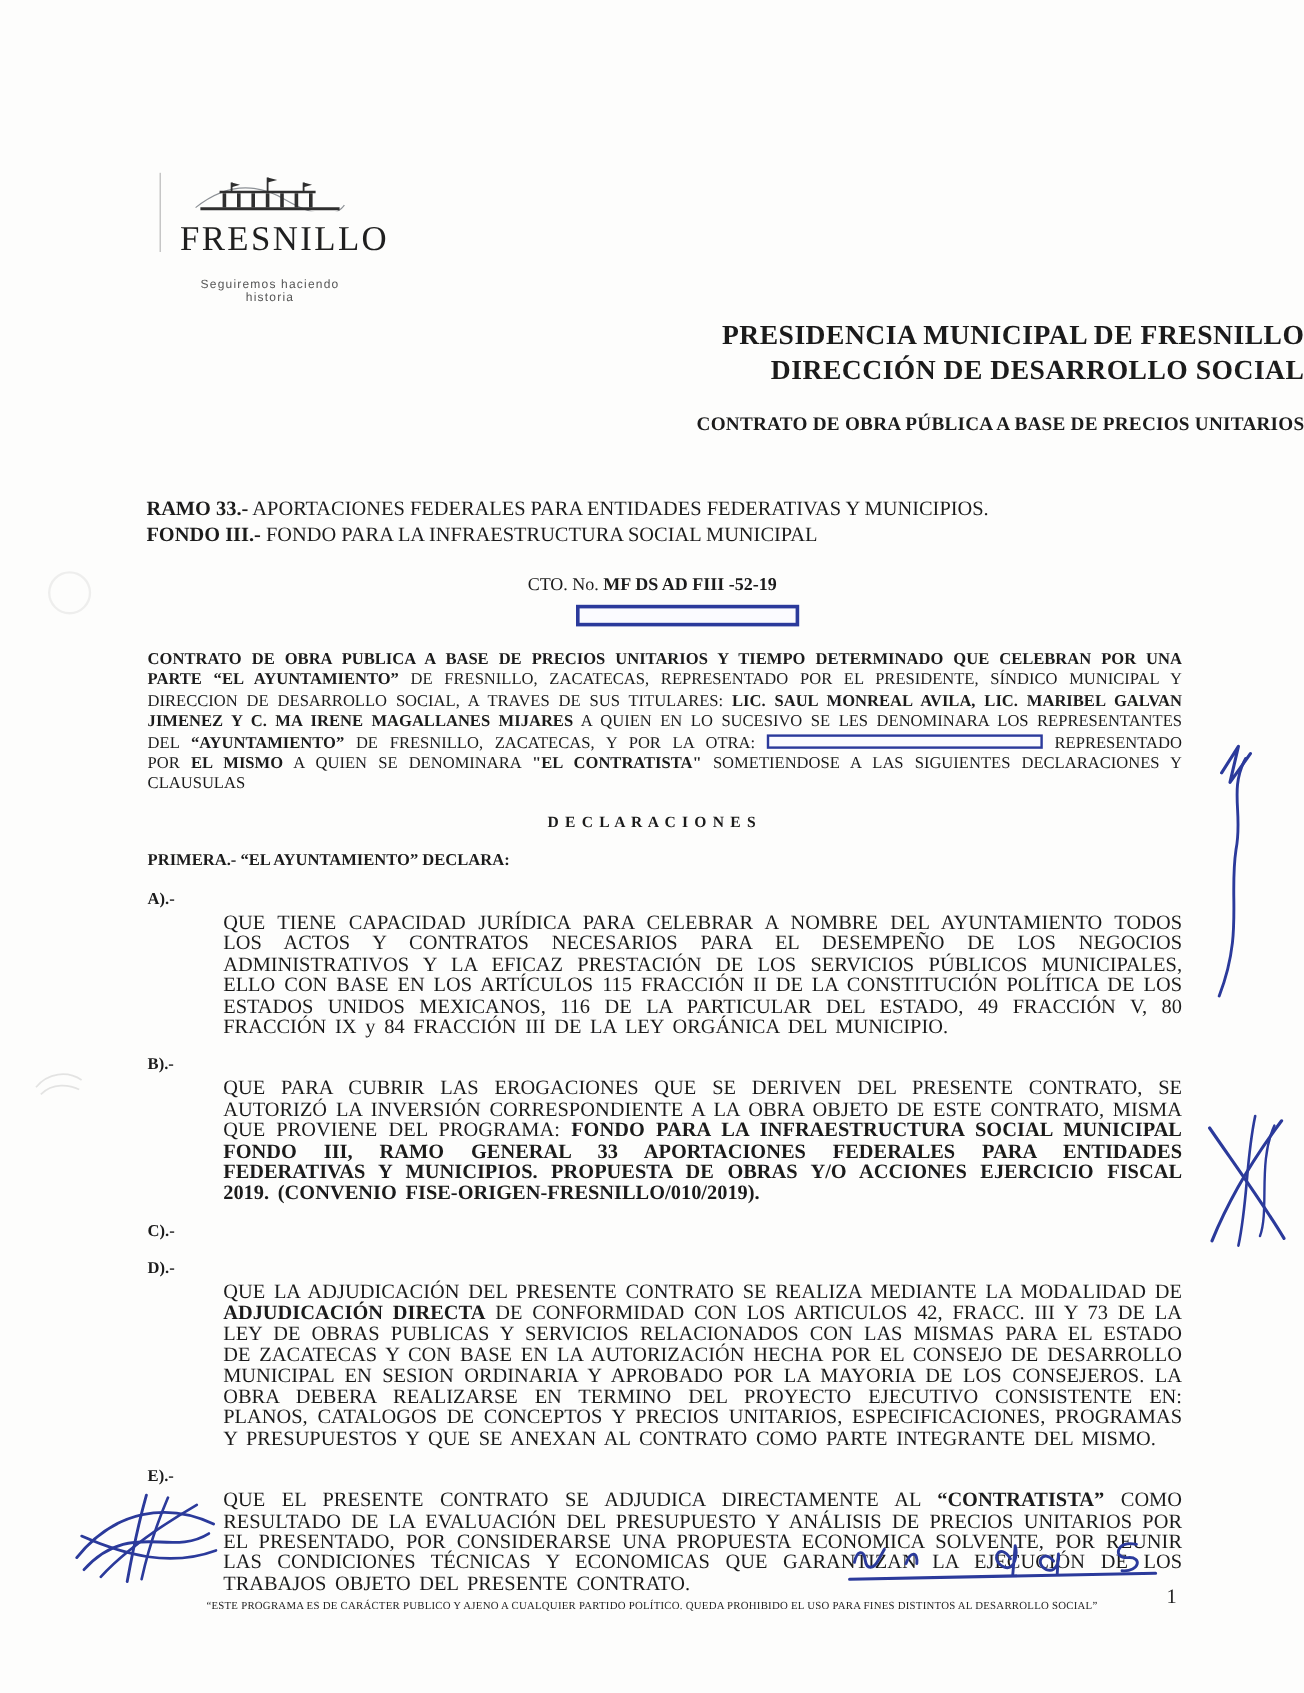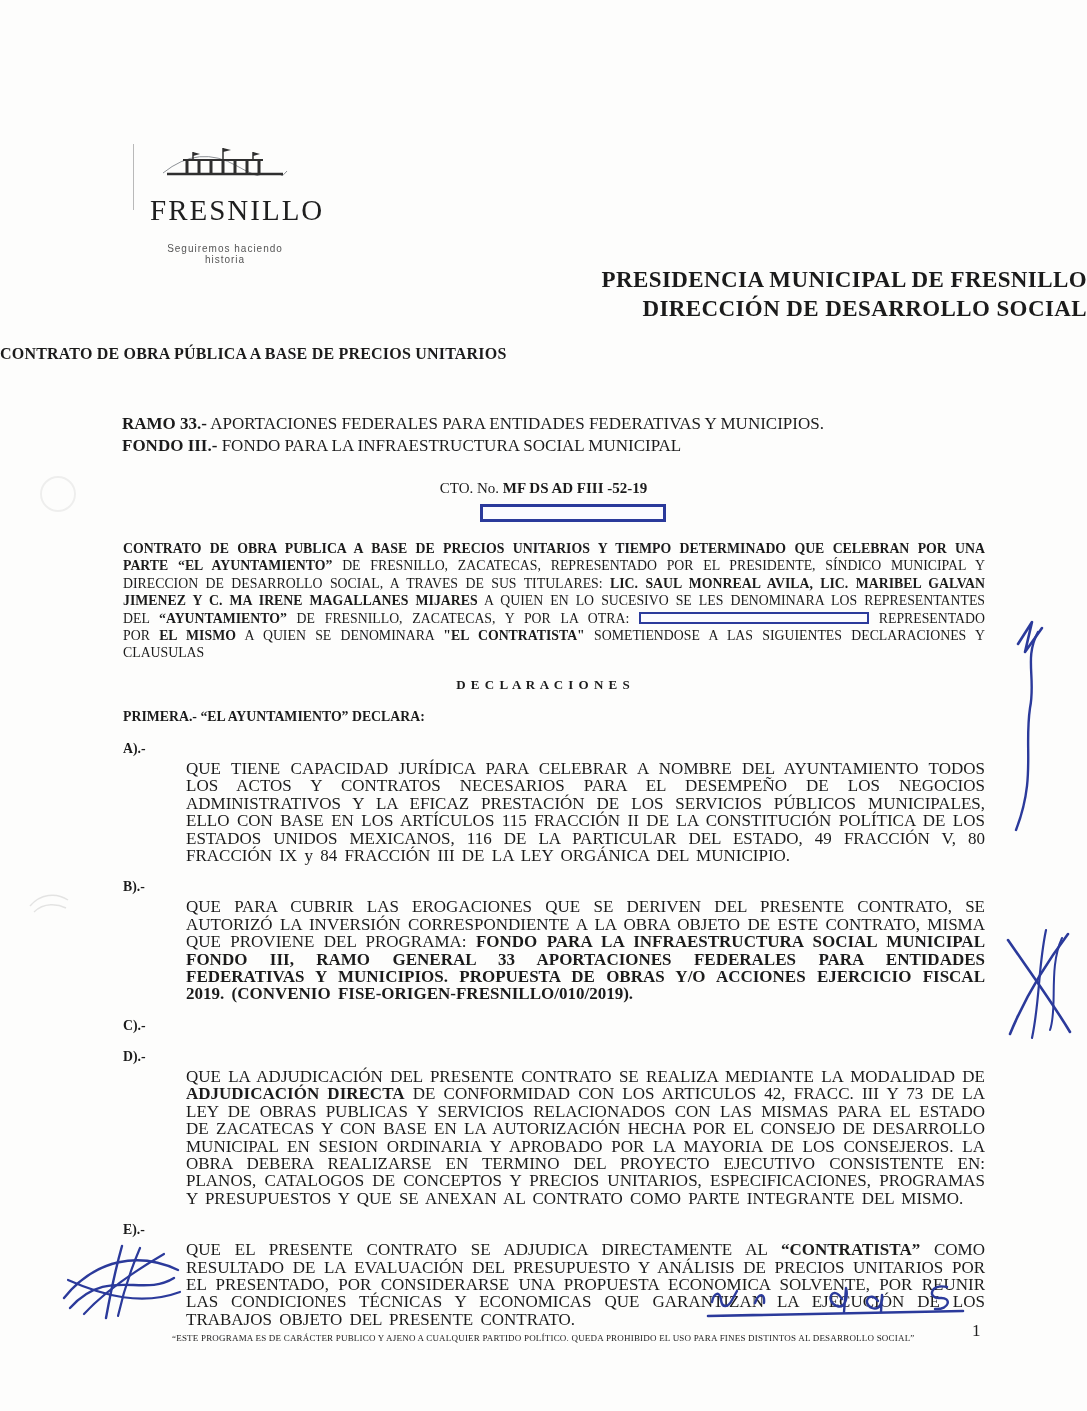--- a/index.html
+++ b/index.html
@@ -11,27 +11,27 @@
   }
   .b { font-weight:bold; }
 
   
   .logos { position:absolute; top:136px; left:133px; display:flex; align-items:flex-start; gap:16px; }
   .crest-wrap { width:86px; text-align:center; }
   .crest-cap1 { font-size:6.5px; letter-spacing:.5px; color:#333; margin-top:2px; font-family:"Liberation Sans",sans-serif; }
   .crest-cap2 { font-size:9px; color:#222; font-family:"Liberation Sans",sans-serif; }
   .logo-divider { width:1px; height:66px; background:#b9b9b9; margin-top:8px; }
   .fres-wrap { width:150px; text-align:center; margin-top:4px; }
-  .fres-word { font-size:29px; letter-spacing:2px; color:#1f1f1f; line-height:1; margin-top:16px; }
+  .fres-word { font-size:29px; letter-spacing:2px; color:#1f1f1f; line-height:1; margin-top:4px; }
   .fres-tag { font-size:10px; color:#555; letter-spacing:1px; margin-top:18px; font-family:"Liberation Sans",sans-serif; }
 
   
   .titles { position:absolute; top:265px; left:0; width:100%; text-align:center; }
   .title-line { font-size:23px; font-weight:bold; letter-spacing:.4px; line-height:29px;text-align:right; }
-  .subtitle { position:absolute; top:345px; left:0; width:100%; text-align:left; font-size:16px; font-weight:bold; letter-spacing:.2px; }
+  .subtitle { position:absolute; top:345px; left:0; width:100%; text-align:right; font-size:16px; font-weight:bold; letter-spacing:.2px; }
 
   .program { position:absolute; top:413px; left:122px; width:864px; font-size:17px; line-height:22px; }
 
   .cto { position:absolute; top:480px; left:0; width:100%; text-align:center; font-size:15px; }
   .cto-box { position:absolute; top:504px; left:480px; width:186px; height:18px; border:3px solid #2b3a9b; background:#fbfbff; }
 
   .intro { position:absolute; top:540px; left:123px; width:862px; font-size:13.8px; line-height:17.4px; }
   .justify { text-align:justify; word-spacing:3px; }
   .redaction-inline { display:inline-block; width:230px; height:12px; border:2px solid #2b3a9b; vertical-align:-1px; background:#fbfbff; }
 

